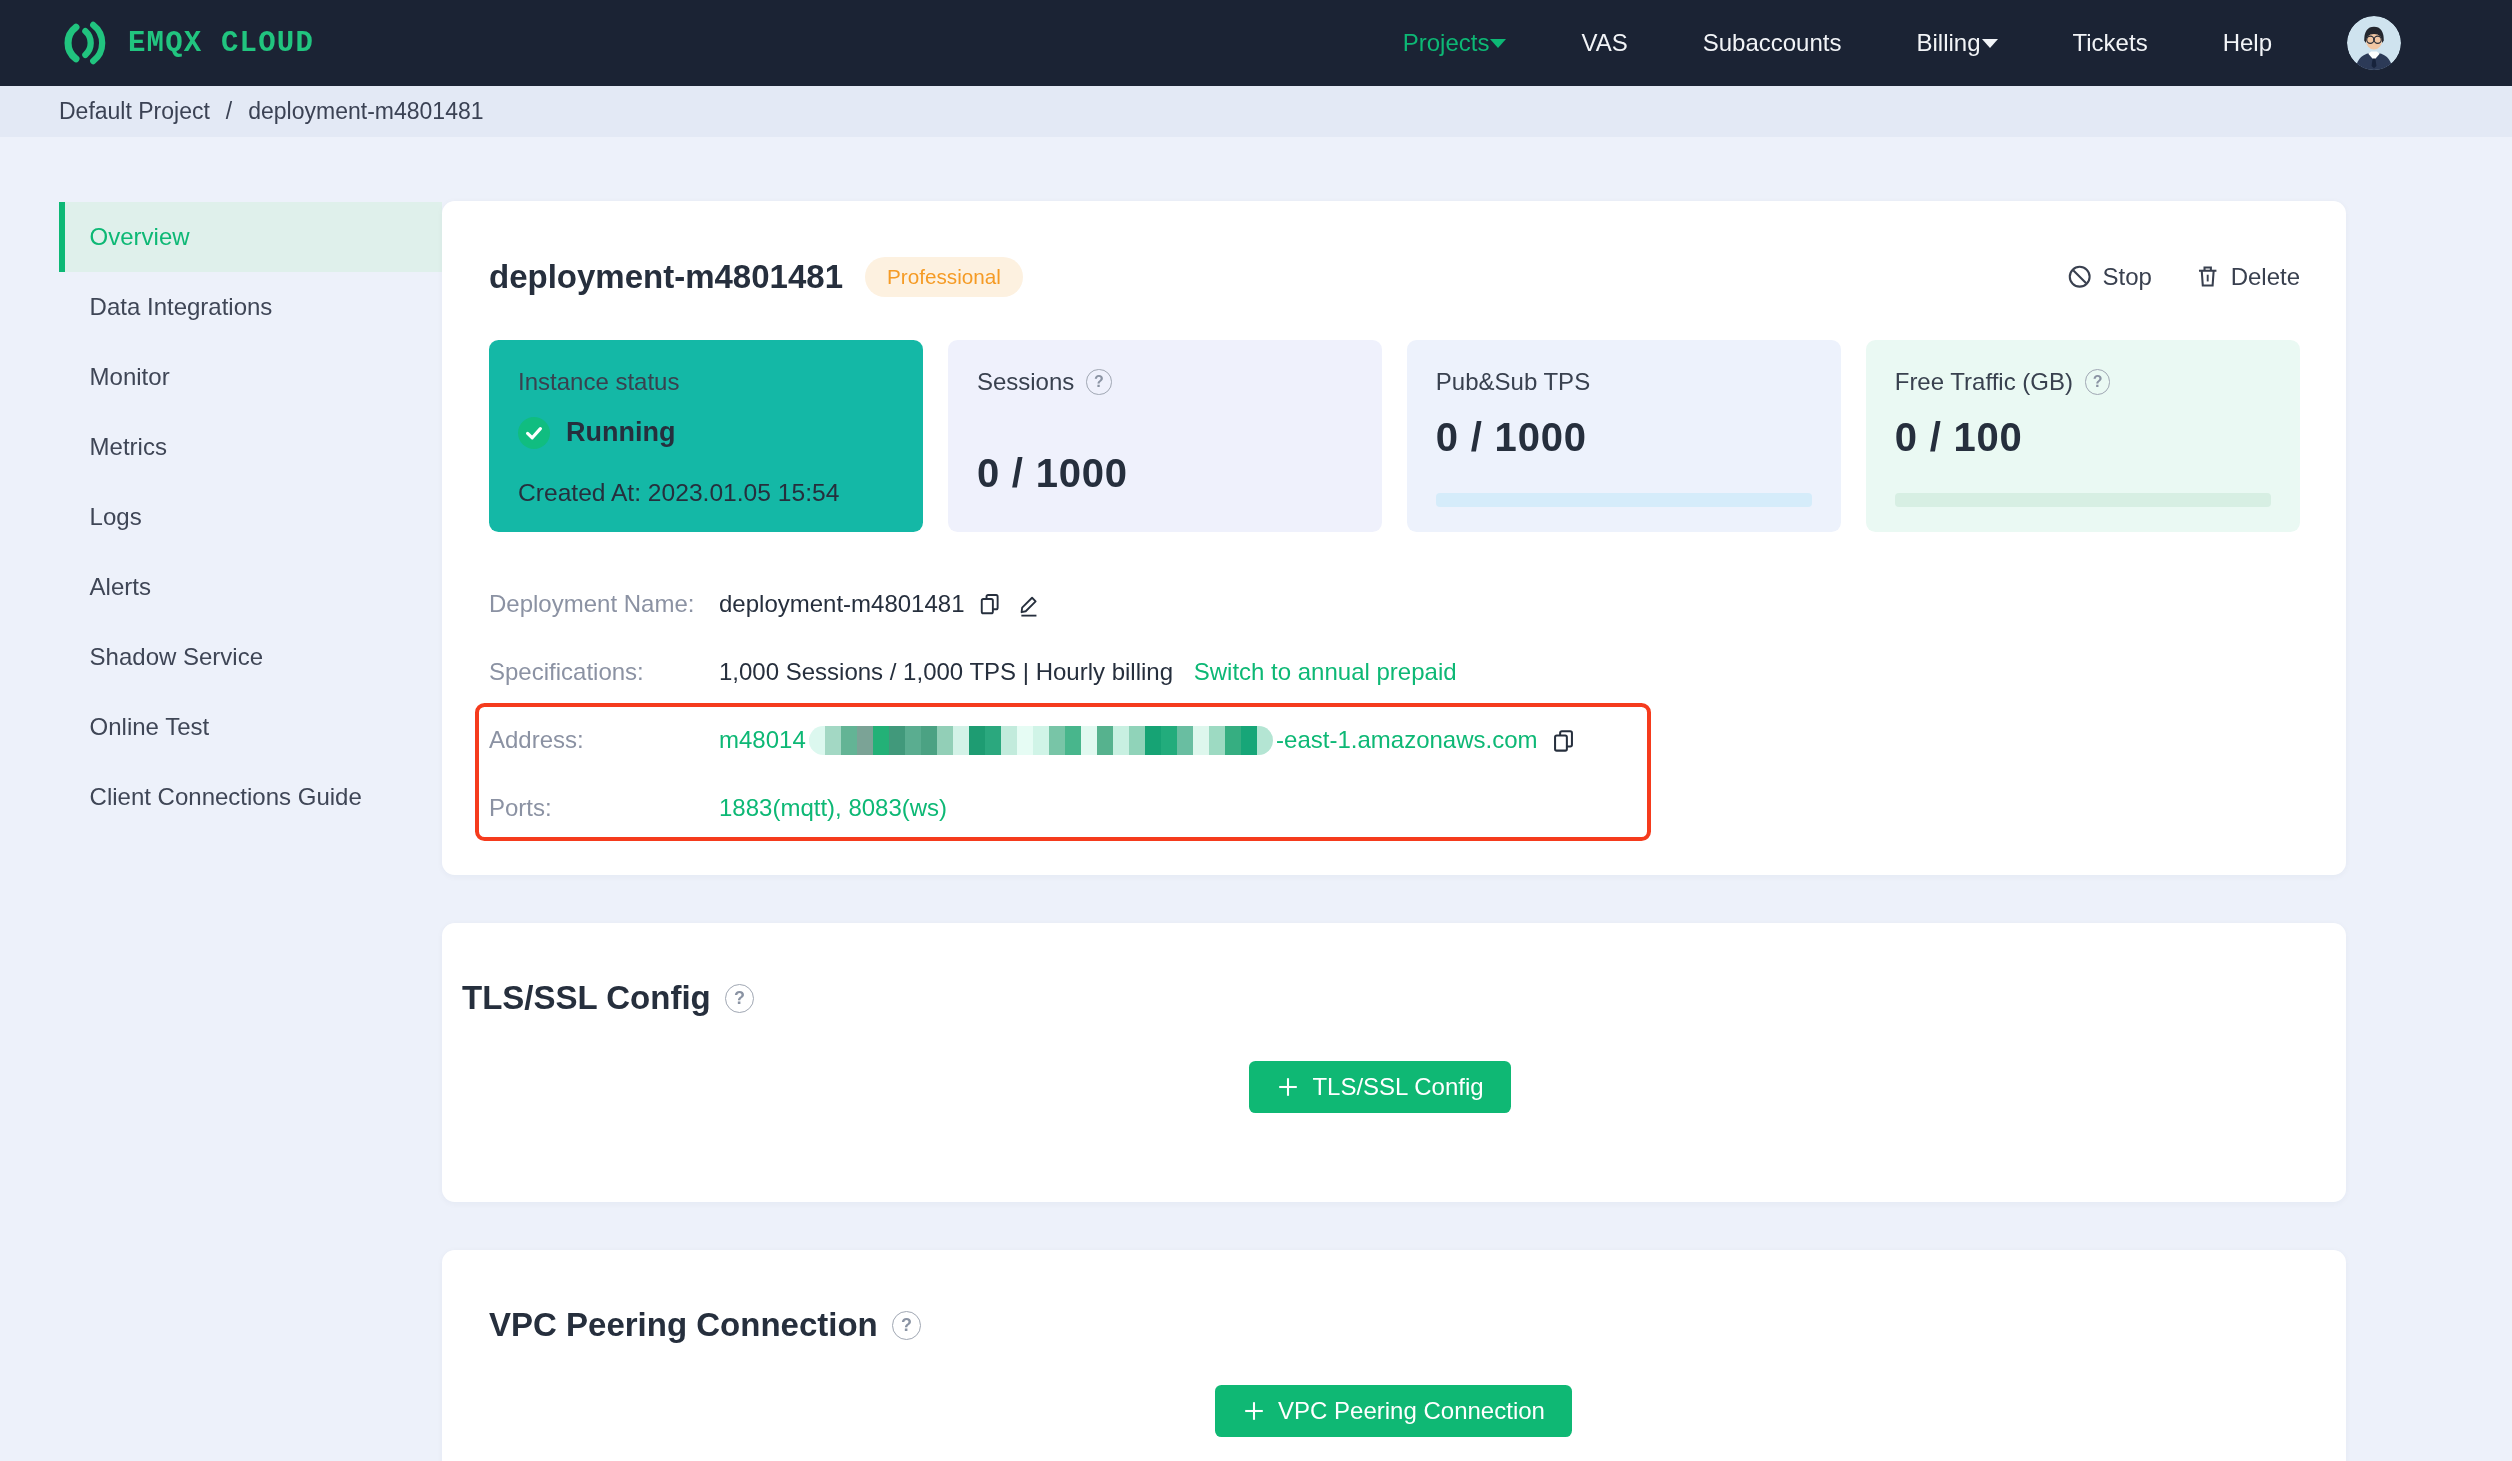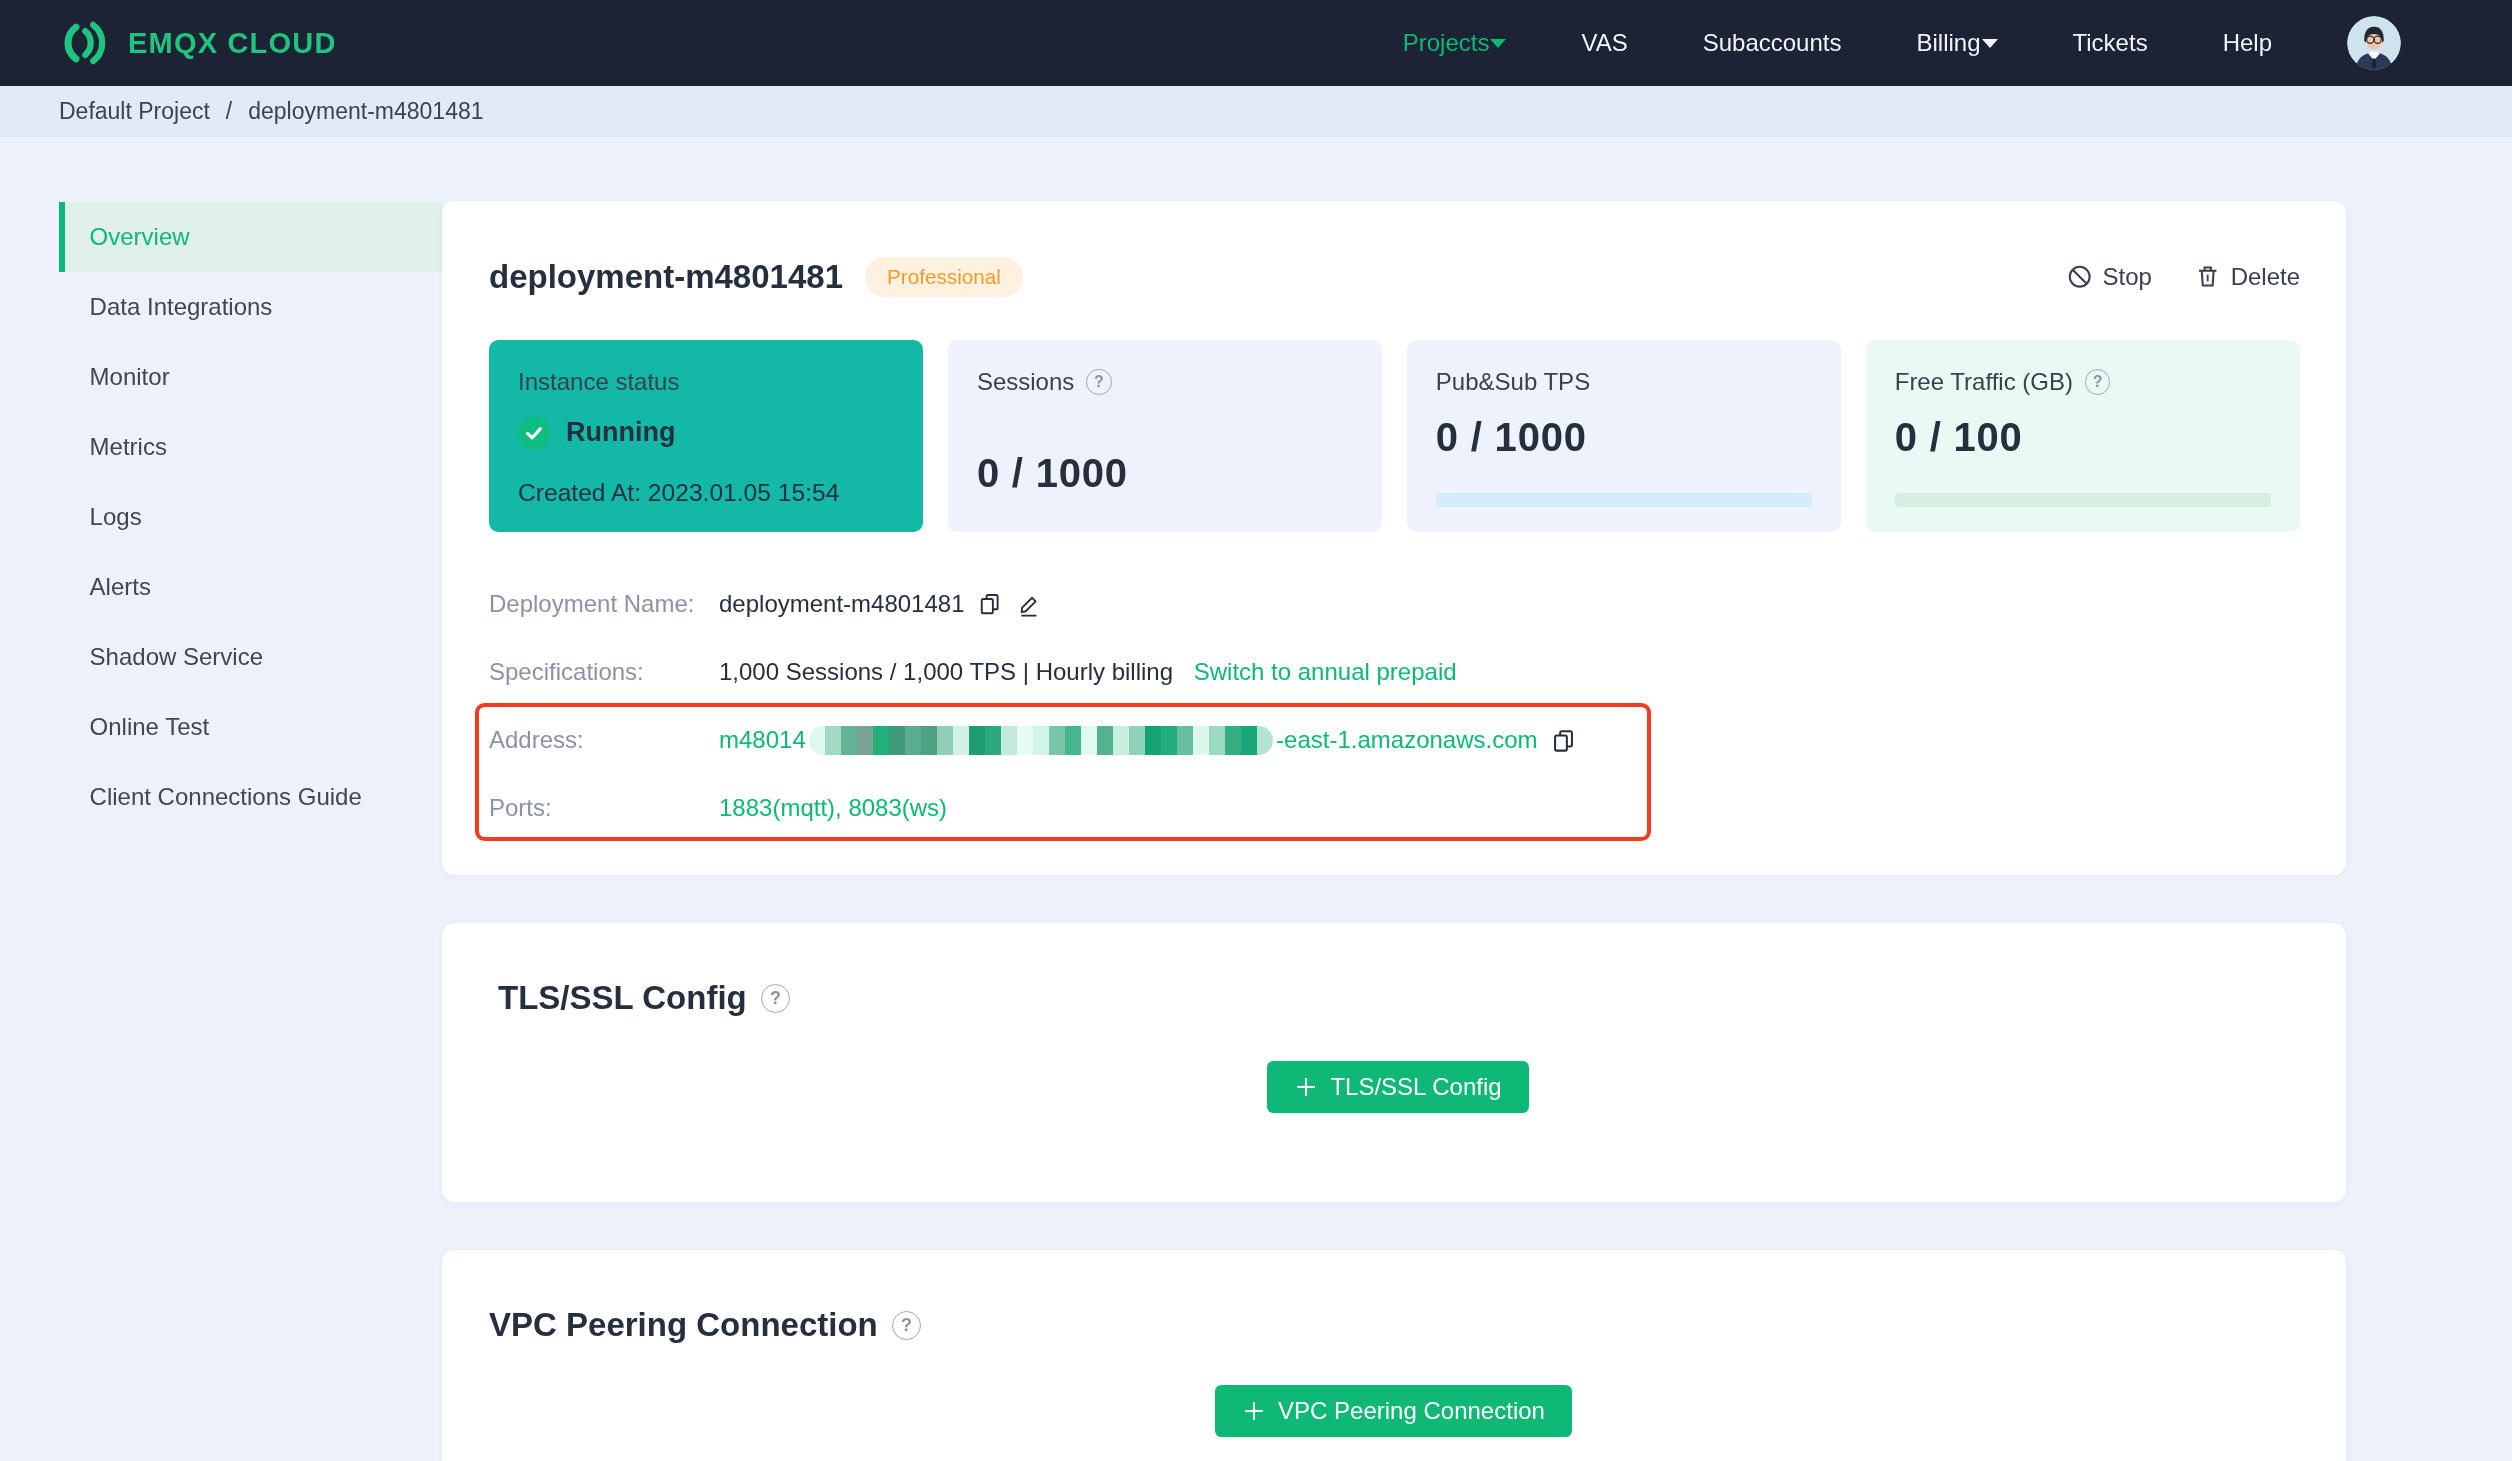--- a/index.html
+++ b/index.html
@@ -6,21 +6,21 @@
   html,body { margin:0; padding:0; }
   body {
     width:2512px; height:1462px; overflow:hidden;
     background:#edf1fa;
     font-family:"Liberation Sans", sans-serif;
     color:#262f3d;
   }
   
   .navbar { height:86px; background:#1b2334; display:flex; align-items:center; padding:0 0 0 57px; }
   .brand { display:flex; align-items:center; gap:19px; }
-  .brand-text { font-size:29px; font-weight:700; letter-spacing:1.2px; color:#21c47f; }
+  .brand-text { font-size:29px; font-weight:700; letter-spacing:1.2px; color:#21c47f;font-family:Liberation Mono, monospace; }
   .nav-right { margin-left:auto; margin-right:111px; display:flex; align-items:center; gap:75px; }
   .nav-item { font-size:24px; color:#f2f4f7; display:flex; align-items:center; gap:1px; cursor:pointer; }
   .nav-item.green { color:#0db875; }
   .caret { width:0; height:0; border-left:8px solid transparent; border-right:8px solid transparent; border-top:9.5px solid #f2f4f7; }
   .caret.green { border-top-color:#0db875; }
   .avatar { width:54px; height:54px; border-radius:50%; overflow:hidden; cursor:pointer; flex-shrink:0; }
   
   .breadcrumb { height:51px; background:#e3e9f5; display:flex; align-items:center; gap:16px; padding-left:59px; font-size:23px; color:#3b4254; }
   
   .layout { display:flex; height:1325px; }
@@ -50,21 +50,21 @@
   .detail-row { display:flex; align-items:center; height:68px; font-size:24px; }
   .detail-label { width:230px; flex-shrink:0; color:#8b92a3; }
   .detail-value { display:flex; align-items:center; color:#262f3d; }
   .green-text { color:#0db875; }
   .spec-link { margin-left:20.7px; color:#0db875; cursor:pointer; }
   .icon-btn { margin-left:12.7px; cursor:pointer; display:flex; align-items:center; }
   .mosaic { display:inline-flex; height:29px; border-radius:14.3px; overflow:hidden; margin:0 3.2px; }
   .mz { width:16px; height:29px; }
   .red-box { position:absolute; left:-14.3px; top:133px; width:1176px; height:138px; border:4.8px solid #f53b1d; border-radius:9.5px; pointer-events:none; }
   
-  .section-card { margin-top:48px; padding:56px 48px 89px 56px; }
+  .section-card { margin-top:48px; padding:56px 48px 89px 20px; }
   .section-title-row { display:flex; align-items:center; gap:14.3px; }
   .section-title { font-size:33px; font-weight:700; color:#262f3d; }
   .btn-row { display:flex; justify-content:center; }
   .green-btn { height:52px; padding:0 27px; border-radius:6.4px; background:#0fb874; color:#ffffff; font-size:24px; display:flex; align-items:center; gap:12px; cursor:pointer; border:none; }
   .tls-btn-row { margin-top:44px; }
   .vpc-card { margin-top:48px; padding:56px 48px 0 47px; height:397px; }
   .vpc-btn-row { margin-top:41px; }
 </style>
 </head>
 <body>

